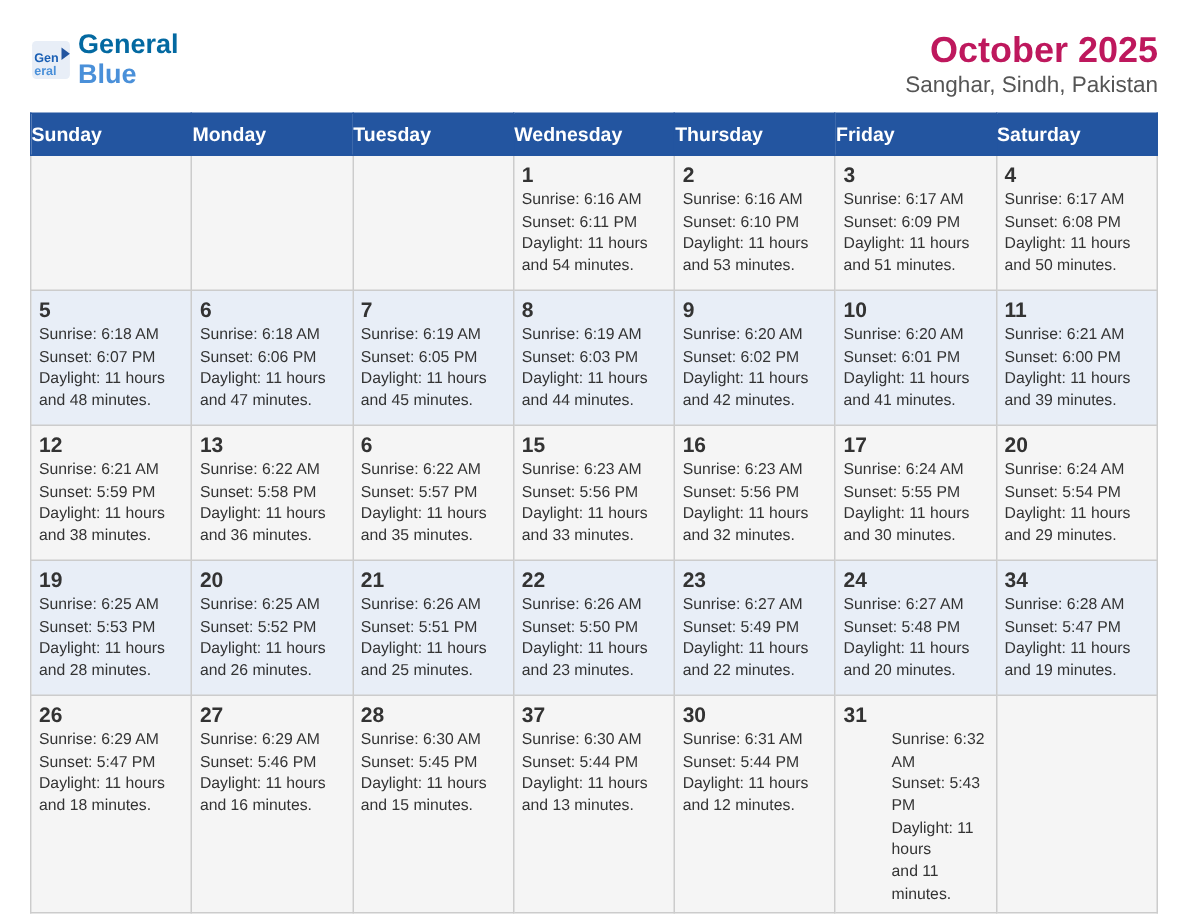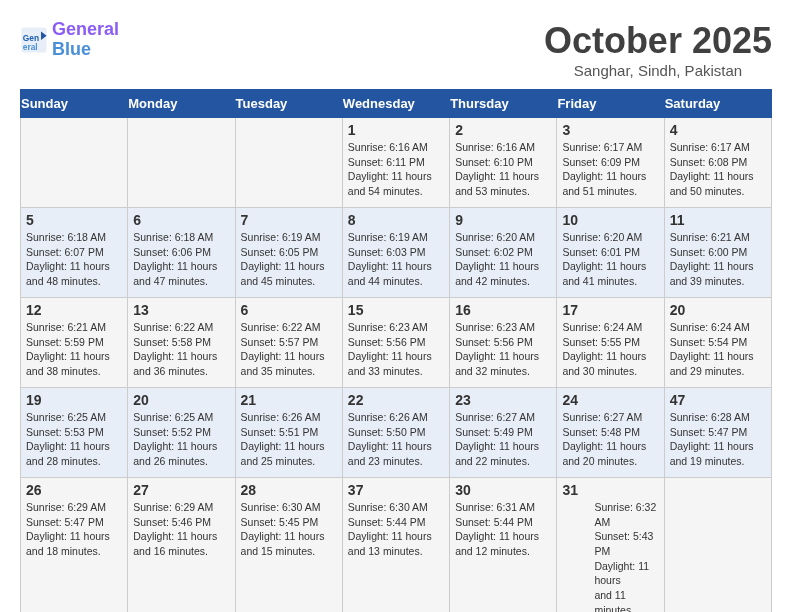--- a/index.html
+++ b/index.html
@@ -20,34 +20,34 @@
       display: flex;
       align-items: center;
     }
     .logo-text {
       font-size: 18px;
       font-weight: bold;
       color: #333;
       line-height: 1.1;
     }
     .logo-text span {
-      color: #8b5cf6;
+      color: #0369a1;
     }
     .logo-icon {
       width: 28px;
       height: 28px;
       margin-right: 4px;
     }
     .title-block {
       text-align: right;
     }
     .month-title {
-      font-size: 36px;
+      font-size: 24px;
       font-weight: bold;
-      color: #404040;
+      color: #be185d;
     }
     .subtitle {
       font-size: 15px;
       color: #555;
       text-align: center;
     }
     table {
       width: 100%;
       border-collapse: collapse;
       font-size: 11px;
@@ -297,21 +297,21 @@
 and 22 minutes.</div>
         </td>
         <td>
           <span class="day-number">24</span>
           <div class="day-info" style="white-space: pre-line;">Sunrise: 6:27 AM
 Sunset: 5:48 PM
 Daylight: 11 hours
 and 20 minutes.</div>
         </td>
         <td>
-          <span class="day-number">47</span>
+          <span class="day-number">34</span>
           <div class="day-info" style="white-space: pre-line;">Sunrise: 6:28 AM
 Sunset: 5:47 PM
 Daylight: 11 hours
 and 19 minutes.</div>
         </td>
       </tr>
       <tr>
         <td>
           <span class="day-number">26</span>
           <div class="day-info" style="white-space: pre-line;">Sunrise: 6:29 AM

